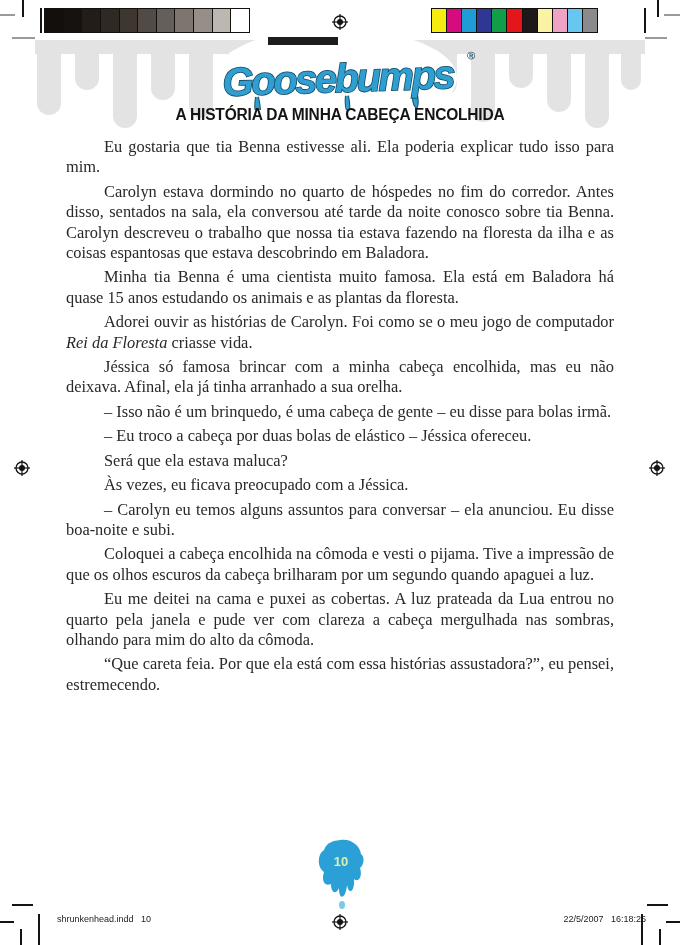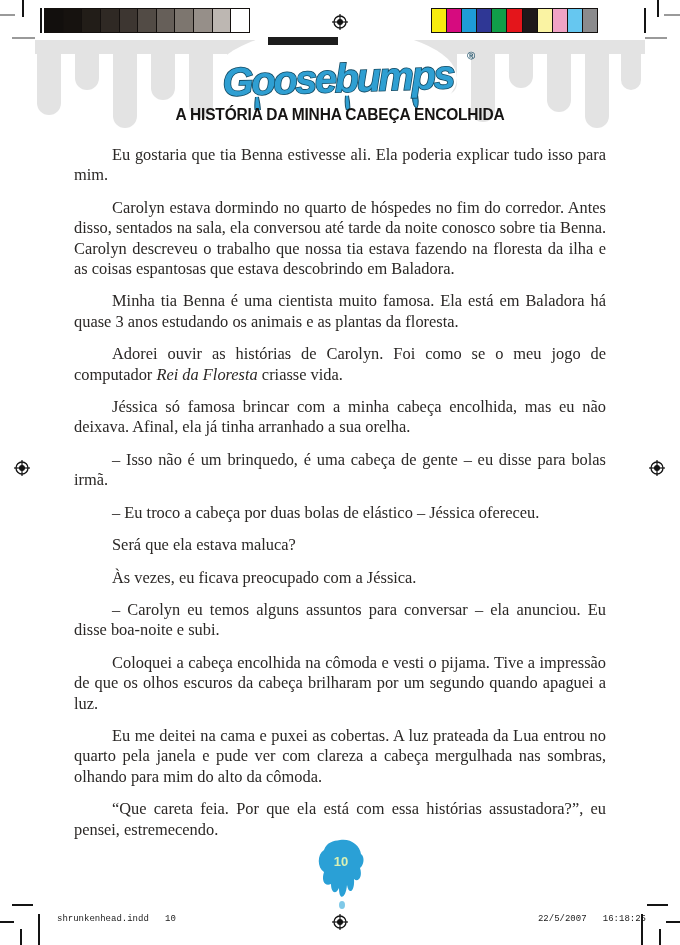--- a/index.html
+++ b/index.html
@@ -30,28 +30,28 @@
   
   .logo-bar{position:absolute;left:268px;top:37px;width:70px;height:8px;background:#1d1d1d;z-index:2;}
   .logo-wrap{position:absolute;left:0;top:46px;width:680px;text-align:center;z-index:3;}
   .book-title{position:absolute;left:0;top:106px;width:680px;text-align:center;z-index:3;
       font-family:"Liberation Sans",sans-serif;font-weight:bold;font-size:16px;
       letter-spacing:-0.2px;color:#161413;transform:scaleX(0.97);}
 
   
   .body-text{position:absolute;left:62px;top:133px;width:556px;z-index:2;
       font-size:16.4px;line-height:20.4px;color:#2b2826;text-align:justify;}
-  .body-text p{margin:12px;text-indent:38px;}
+  .body-text p{margin:4px;text-indent:38px;}
   .body-text .em{font-style:italic;}
 
   
   .page-blob{position:absolute;left:312px;top:838px;width:56px;height:72px;z-index:2;}
 
   
-  .footer-text{position:absolute;top:914px;font-family:Liberation Mono, monospace;
+  .footer-text{position:absolute;top:914px;font-family:Liberation Sans, sans-serif;
       font-size:9px;color:#1c1c1c;z-index:3;white-space:pre;}
   #footer-left{left:57px;}
   #footer-right{right:34px;}
 </style>
 </head>
 <body>
 
 <div class="page">
 
   <div class="swatch-bar" id="grayscale-bar">
@@ -152,21 +152,21 @@
         <text x="288" y="18" font-family="Liberation Sans, sans-serif" font-size="11" font-weight="bold" fill="#134a63">®</text>
       </g>
     </svg>
   </div>
 
   <div class="book-title">A HISTÓRIA DA MINHA CABEÇA ENCOLHIDA</div>
 
   <div class="body-text" id="body-text">
       <p><span>Eu gostaria que tia Benna estivesse ali. Ela poderia explicar tudo isso para mim.</span></p>
       <p><span>Carolyn estava dormindo no quarto de hóspedes no fim do corredor. Antes disso, sentados na sala, ela conversou até tarde da noite conosco sobre tia Benna. Carolyn descreveu o trabalho que nossa tia estava fazendo na floresta da ilha e as coisas espantosas que estava descobrindo em Baladora.</span></p>
-      <p><span>Minha tia Benna é uma cientista muito famosa. Ela está em Baladora há quase 3 anos estudando os animais e as plantas da floresta.</span></p>
+      <p><span>Minha tia Benna é uma cientista muito famosa. Ela está em Baladora há quase 15 anos estudando os animais e as plantas da floresta.</span></p>
       <p><span>Adorei ouvir as histórias de Carolyn. Foi como se o meu jogo de computador </span><span class="em">Rei da Floresta</span><span> criasse vida.</span></p>
       <p><span>Jéssica só famosa brincar com a minha cabeça encolhida, mas eu não deixava. Afinal, ela já tinha arranhado a sua orelha.</span></p>
       <p><span>– Isso não é um brinquedo, é uma cabeça de gente – eu disse para bolas irmã.</span></p>
       <p><span>– Eu troco a cabeça por duas bolas de elástico – Jéssica ofereceu.</span></p>
       <p><span>Será que ela estava maluca?</span></p>
       <p><span>Às vezes, eu ficava preocupado com a Jéssica.</span></p>
       <p><span>– Carolyn eu temos alguns assuntos para conversar – ela anunciou. Eu disse boa-noite e subi.</span></p>
       <p><span>Coloquei a cabeça encolhida na cômoda e vesti o pijama. Tive a impressão de que os olhos escuros da cabeça brilharam por um segundo quando apaguei a luz.</span></p>
       <p><span>Eu me deitei na cama e puxei as cobertas. A luz prateada da Lua entrou no quarto pela janela e pude ver com clareza a cabeça mergulhada nas sombras, olhando para mim do alto da cômoda.</span></p>
       <p><span>“Que careta feia. Por que ela está com essa histórias assustadora?”, eu pensei, estremecendo.</span></p>

